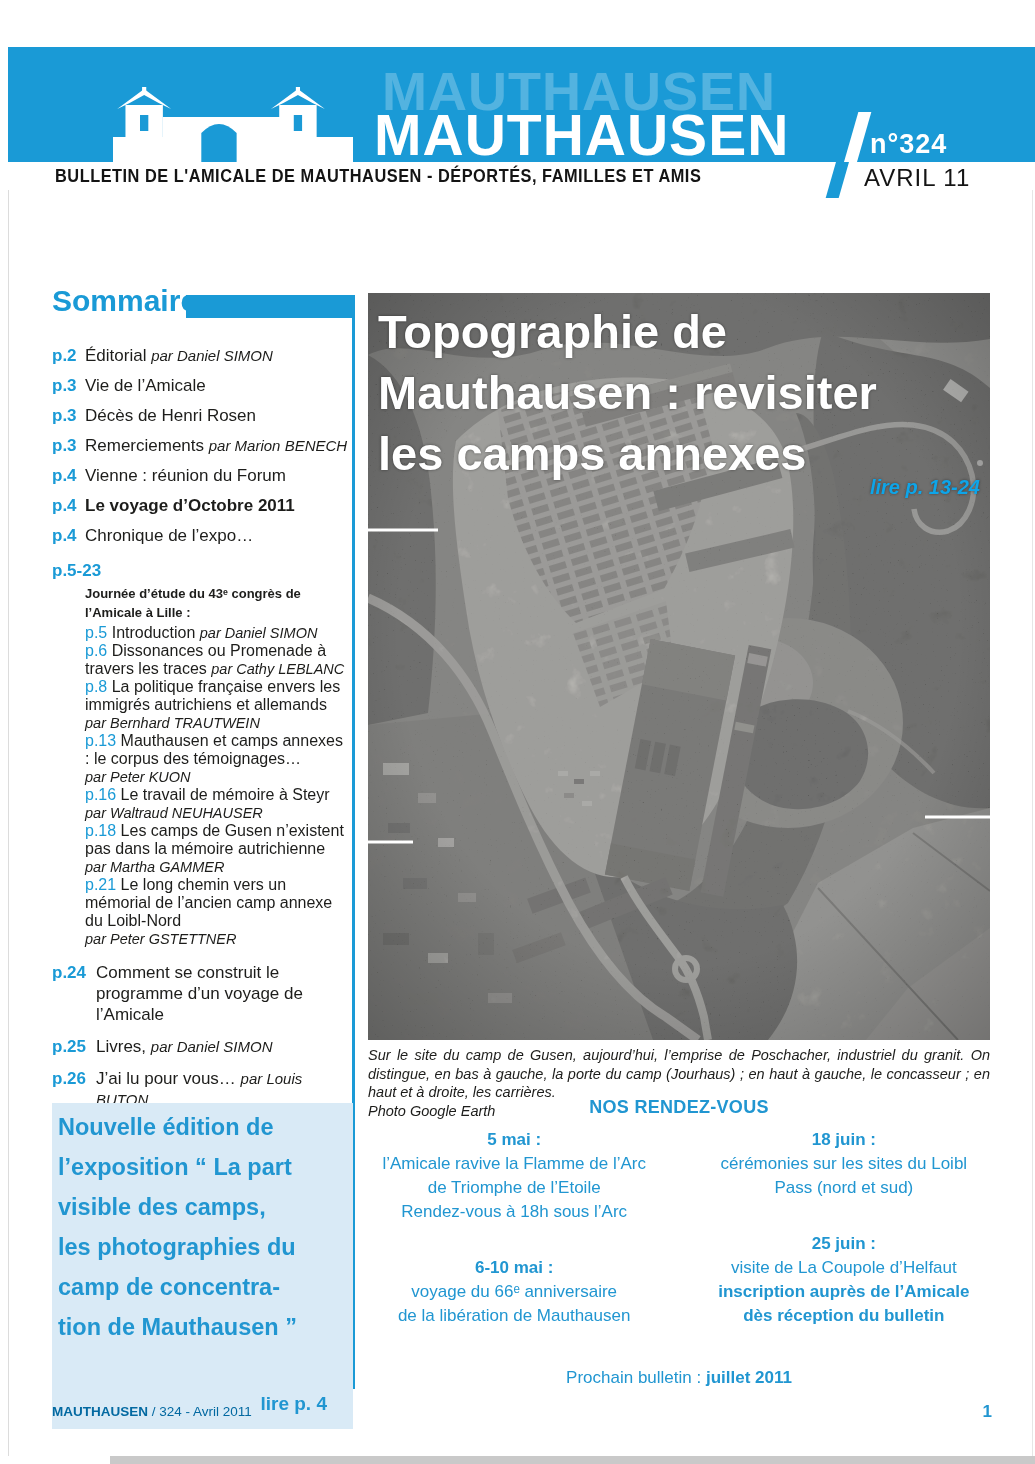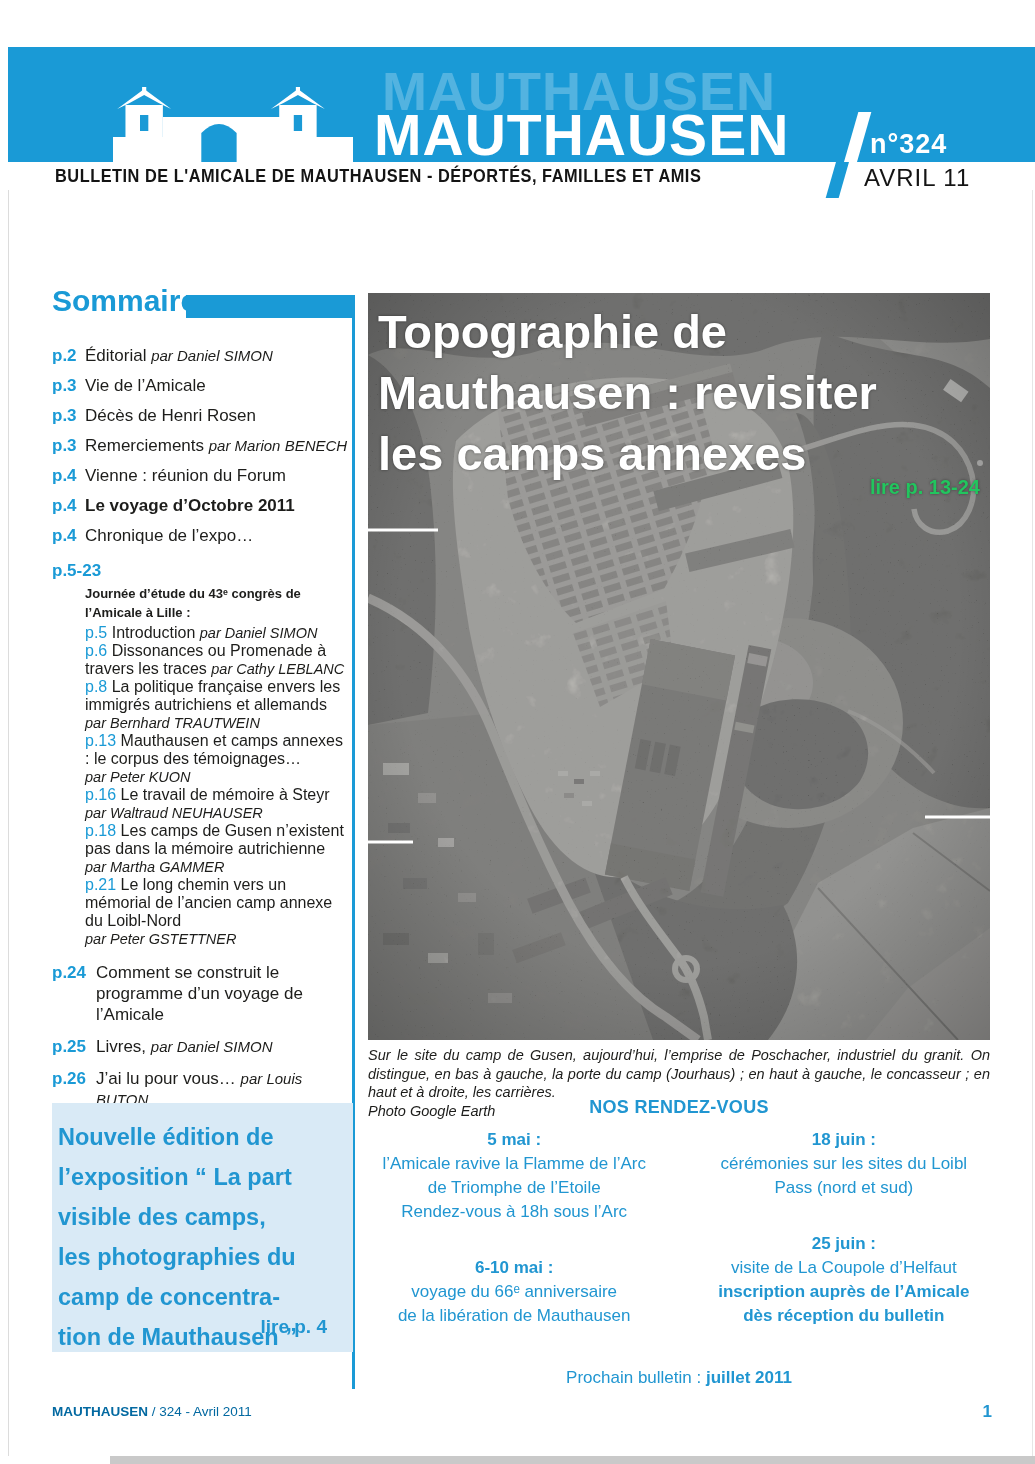--- a/index.html
+++ b/index.html
@@ -43,39 +43,39 @@
   .c-item{margin:0;}
   .c-item .pg{font-weight:400;}
   .c-item .au{font-size:14.5px;}
   .au-block{display:block;}
   
   .hero{position:absolute;left:368px;top:293px;width:622px;height:747px;margin:0;background:#444;}
   .hero svg{position:absolute;left:0;top:0;width:100%;height:100%;}
   .hero-overlay{position:absolute;left:0;top:0;right:0;padding:8px 10px;}
   .hero-title{font-size:47px;line-height:61px;font-weight:700;color:#fff;
               text-shadow:0 0 3px rgba(0,0,0,.45);}
-  .hero-link{position:absolute;right:10px;top:183px;font-weight:700;font-size:20px;color:#22c55e;
-             text-shadow:0 0 3px rgba(0,0,0,.45);}
+  .hero-link{position:absolute;right:10px;top:183px;font-weight:700;font-size:20px;color:#0ea5e9;
+             text-shadow:0 0 3px rgba(0,0,0,.45);font-style:italic;}
   
   .caption{position:absolute;left:368px;top:1046px;width:622px;margin:0;font-style:italic;
            font-size:14.5px;line-height:18.5px;text-align:justify;color:#1d1d1b;}
   .credit{display:block;text-align:left;}
   
   .rdv{position:absolute;left:368px;top:1097px;width:622px;color:var(--blue2);}
   .rdv h3{margin:0 0 10px 0;text-align:center;font-size:18px;font-weight:700;color:var(--blue2);letter-spacing:.3px;}
   .rdv-cols{display:flex;justify-content:space-between;}
   .rdv-col{width:47%;text-align:center;font-size:17px;line-height:24px;}
   .rdv-event{margin-bottom:32px;}
   .rdv-event .ttl{font-weight:700;}
   .rdv-line.b{font-weight:700;}
   .prochain{margin:8px 0 0 0;text-align:center;font-size:17px;color:var(--blue2);}
   .prochain strong{font-weight:700;}
   
-  .expo{position:absolute;left:52px;top:1103px;width:301px;height:249px;background:#d9eaf6;box-sizing:border-box;
-        padding:14px 0 0 6px;}
+  .expo{position:absolute;left:52px;top:1103px;width:301px;height:326px;background:#d9eaf6;box-sizing:border-box;
+        padding:4px 0 0 6px;}
   .expo-line{font-weight:700;font-size:23.5px;line-height:40px;color:var(--blue2);white-space:nowrap;}
   .expo-link{position:absolute;right:26px;bottom:14px;font-weight:700;font-size:19px;color:var(--blue2);}
   
   .footer{position:absolute;left:52px;top:1404px;font-size:13.5px;color:#0369a1;}
   .footer .brand{font-weight:700;}
   .page-num{position:absolute;right:43px;top:1402px;font-size:17px;font-weight:700;color:var(--blue2);}
   :root{--blue:#1a9ad6;--blue2:#2196d1;}
 </style>
 </head>
 <body>

